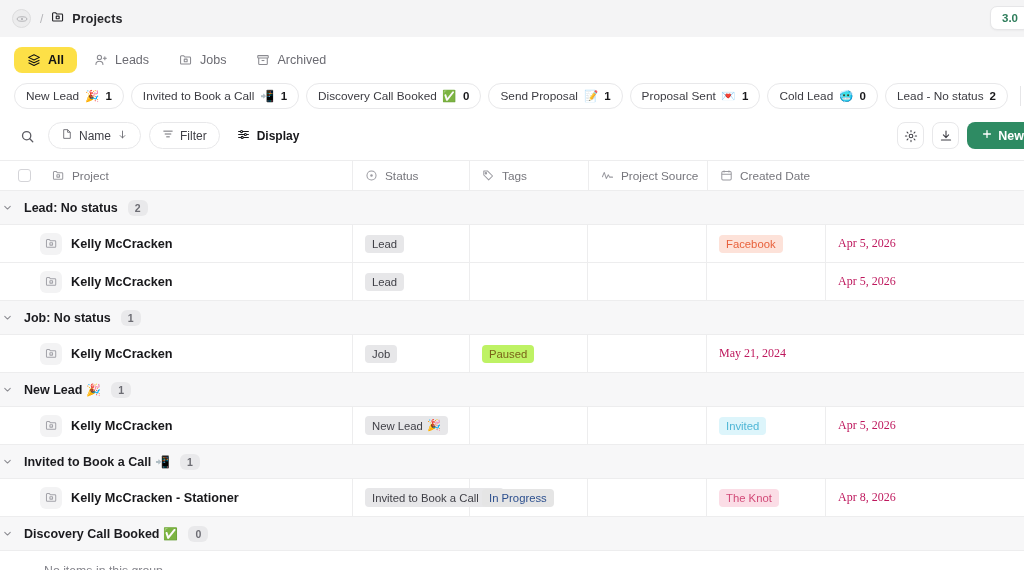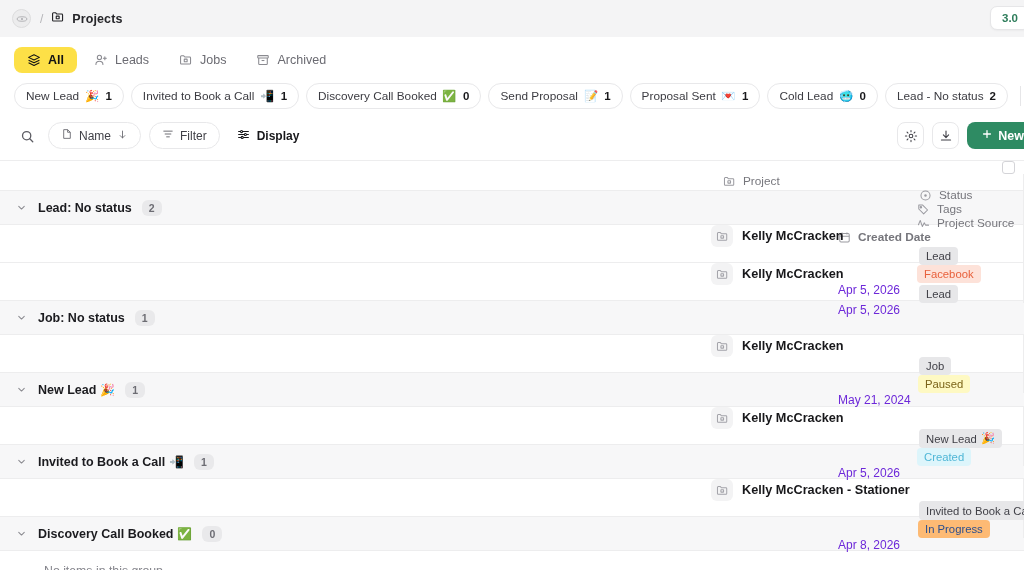--- a/index.html
+++ b/index.html
@@ -94,51 +94,51 @@
   }
   .new-btn {
     background:#2e8b63; color:#fff; border-radius:8px;
     height:27px; display:flex; align-items:center; gap:5px;
     padding: 0 14px; font-size:12.5px; font-weight:700; cursor:pointer;
     margin-right:-24px;
   }
 
   
   .table { flex:1; overflow:hidden; }
-  .row { display:flex; align-items:flex-end;flex-direction:column; }
+  .row { display:flex; align-items:center; }
 
   .thead {
     height: 31px; border-top:1px solid #ededee; border-bottom:1px solid #ededee;
     background:#fff;
   }
   .th {
     display:flex; align-items:center; gap:7px;
     font-size:11.8px; color:#76767c; height:31px;
     padding-left: 12px;
     border-right:1px solid #ededee;
   }
-  .th:last-child { border-right:none;font-weight:bold; }
+  .th:last-child { border-right:none; }
   .th svg { display:block; flex:0 0 auto; }
 
   .col-check { width: 40px; padding-left:18px; border-right:none !important; }
   .col-project { width: 313px; }
   .col-status  { width: 117px; }
   .col-workflow{ width: 118px; }
   .col-tags    { width: 119px; }
   .col-source  { width: 119px; }
   .col-created { width: 198px; }
 
   .chk {
     width: 13px; height:13px; border:1.4px solid #d4d4d8; border-radius:3px; background:#fff;
     cursor:pointer;
   }
 
   .grouprow {
     height: 34px; background:#f7f7f8;
-    display:flex; align-items:center; padding-left:14px; gap:10px;
+    display:flex; align-items:center; gap:10px;
     border-bottom:1px solid #ededee;
     cursor:pointer;
   }
   .grouprow .gtitle { font-size:12.5px; font-weight:700; color:#1b1b1f; }
   .grouprow .gcount {
     background:#e9e9eb; color:#6c6c73; border-radius:6px;
     font-size:10.5px; padding:2px 7px; font-weight:600; min-width:19px; text-align:center;
   }
   .caret { width:14px; display:flex; align-items:center; justify-content:center; }
 
@@ -151,28 +151,28 @@
 
   .proj-name { display:flex; align-items:center; gap:9px; padding-left: 36px; }
   .proj-icon {
     width:22px; height:22px; border-radius:6px; background:#f3f3f4;
     display:flex; align-items:center; justify-content:center; flex:0 0 auto;
   }
   .proj-text { font-size:12.7px; font-weight:700; color:#18181b; white-space:nowrap; }
 
   .pill { border-radius:4px; font-size:11.3px; padding:3px 7px; display:inline-flex; align-items:center; gap:4px; white-space:nowrap;}
   .pill-grey   { background:#e7e7e9; color:#3f3f46; }
-  .pill-yellow { background:#fef9c3; color:#7a6318; }
-  .pill-blue   { background:#fdba74; color:#2c4f8e; }
+  .pill-yellow { background:#bef264; color:#7a6318; }
+  .pill-blue   { background:#e5e5e5; color:#2c4f8e; }
   .pill-lblue  { background:#dce9fb; color:#3a62a6; }
   .pill-cyan   { background:#ddf5fb; color:#4fb6d6; }
   .pill-pink   { background:#fbdde6; color:#d24a78; }
   .pill-salmon { background:#fde2d9; color:#e8613c; }
 
-  .date-text { font-size:12px; color:#6d28d9; }
+  .date-text { font-size:12px; color:#be185d;font-family:Liberation Serif, serif; }
   .empty-row { height:40px; display:flex; align-items:center; padding-left:44px; background:#fff; }
   .empty-text { font-size:12.3px; color:#85858c; }
 </style>
 </head>
 <body>
 
 <div class="topbar">
   <div class="ws-logo">
     <svg width="12" height="12" viewBox="0 0 16 16" fill="none" stroke="#a9a9ad" stroke-width="1.1">
       <ellipse cx="8" cy="8" rx="6.5" ry="3"></ellipse>
@@ -497,21 +497,21 @@
               </svg>
             </span>
             <span class="proj-text">Kelly McCracken</span>
           </div>
           <div class="cell col-status">
             <span class="pill pill-grey">New Lead<span>🎉</span></span>
           </div>
           <div class="cell col-workflow"></div>
           <div class="cell col-tags"></div>
           <div class="cell col-source">
-            <span class="pill pill-cyan">Created</span>
+            <span class="pill pill-cyan">Invited</span>
           </div>
           <div class="cell col-created">
             <span class="date-text">Apr 5, 2026</span>
           </div>
         </div>
         <div class="grouprow">
           <span class="caret">
             <svg width="11" height="11" viewBox="0 0 16 16" fill="none" stroke="#8a8a90" stroke-width="1.5" stroke-linecap="round" stroke-linejoin="round">
               <path d="M4 6.2 8 10.2l4-4"></path>
             </svg>
@@ -531,20 +531,23 @@
             </span>
             <span class="proj-text">Kelly McCracken - Stationer</span>
           </div>
           <div class="cell col-status">
             <span class="pill pill-grey">Invited to Book a Call<span>📲</span></span>
           </div>
           <div class="cell col-workflow">
             <span class="pill pill-blue">In Progress</span>
           </div>
           <div class="cell col-tags"></div>
+          <div class="cell col-source">
+            <span class="pill pill-pink">The Knot</span>
+          </div>
           <div class="cell col-created">
             <span class="date-text">Apr 8, 2026</span>
           </div>
         </div>
         <div class="grouprow">
           <span class="caret">
             <svg width="11" height="11" viewBox="0 0 16 16" fill="none" stroke="#8a8a90" stroke-width="1.5" stroke-linecap="round" stroke-linejoin="round">
               <path d="M4 6.2 8 10.2l4-4"></path>
             </svg>
           </span>

